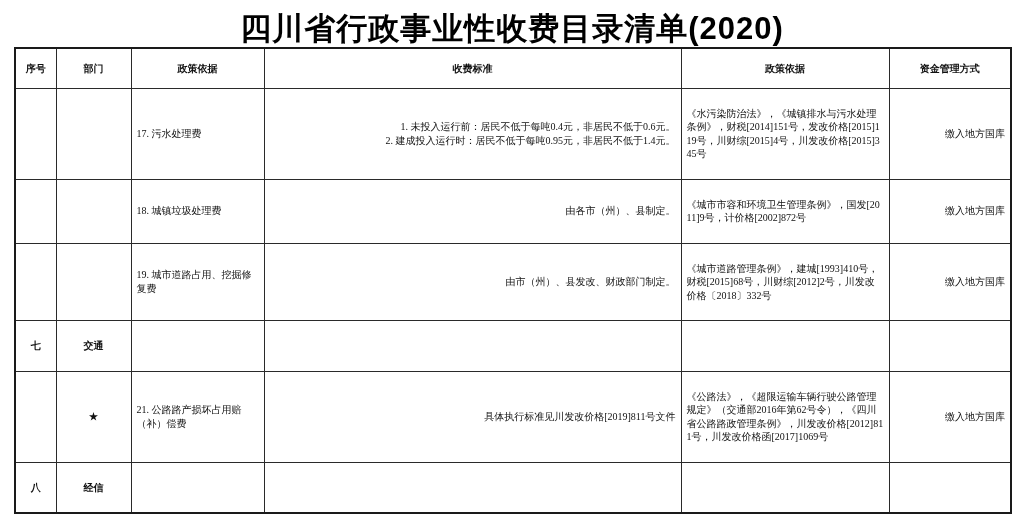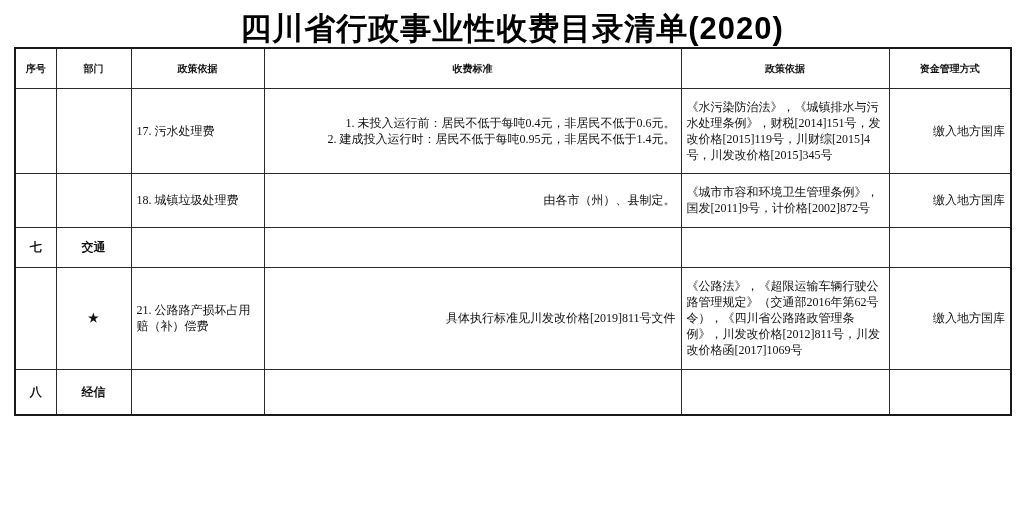--- a/index.html
+++ b/index.html
@@ -34,23 +34,23 @@
     top: 47px;
     left: 14px;
     width: 996px;
     border-collapse: collapse;
     table-layout: fixed;
     border: 2px solid #1a1a1a;
   }
   table.fee-table th,
   table.fee-table td {
     border: 1px solid #2a2a2a;
-    padding: 10px 5px;
+    padding: 18px 5px;
     vertical-align: middle;
-    font-size: 12px;
+    font-size: 10px;
     line-height: 1.35;
     overflow: hidden;
     word-break: break-all;
   }
   table.fee-table th {
     font-family: "Liberation Sans", sans-serif;
     font-weight: bold;
     font-size: 10px;
     text-align: center;
     padding: 2px 3px;
@@ -111,20 +111,28 @@
         <td class="c-fund">缴入地方国库</td>
       </tr>
       <tr class="h-r2">
         <td class="c-seq"></td>
         <td class="c-dept"></td>
         <td class="c-name">18. 城镇垃圾处理费</td>
         <td class="c-std">由各市（州）、县制定。</td>
         <td class="c-pol">《城市市容和环境卫生管理条例》，国发[2011]9号，计价格[2002]872号</td>
         <td class="c-fund">缴入地方国库</td>
       </tr>
+      <tr class="h-r3">
+        <td class="c-seq"></td>
+        <td class="c-dept"></td>
+        <td class="c-name">19. 城市道路占用、挖掘修复费</td>
+        <td class="c-std">由市（州）、县发改、财政部门制定。</td>
+        <td class="c-pol">《城市道路管理条例》，建城[1993]410号，财税[2015]68号，川财综[2012]2号，川发改价格〔2018〕332号</td>
+        <td class="c-fund">缴入地方国库</td>
+      </tr>
       <tr class="h-r4">
         <td class="c-seq">七</td>
         <td class="c-dept">交通</td>
         <td class="c-name"></td>
         <td class="c-std"></td>
         <td class="c-pol"></td>
         <td class="c-fund"></td>
       </tr>
       <tr class="h-r6">
         <td class="c-seq"></td>

